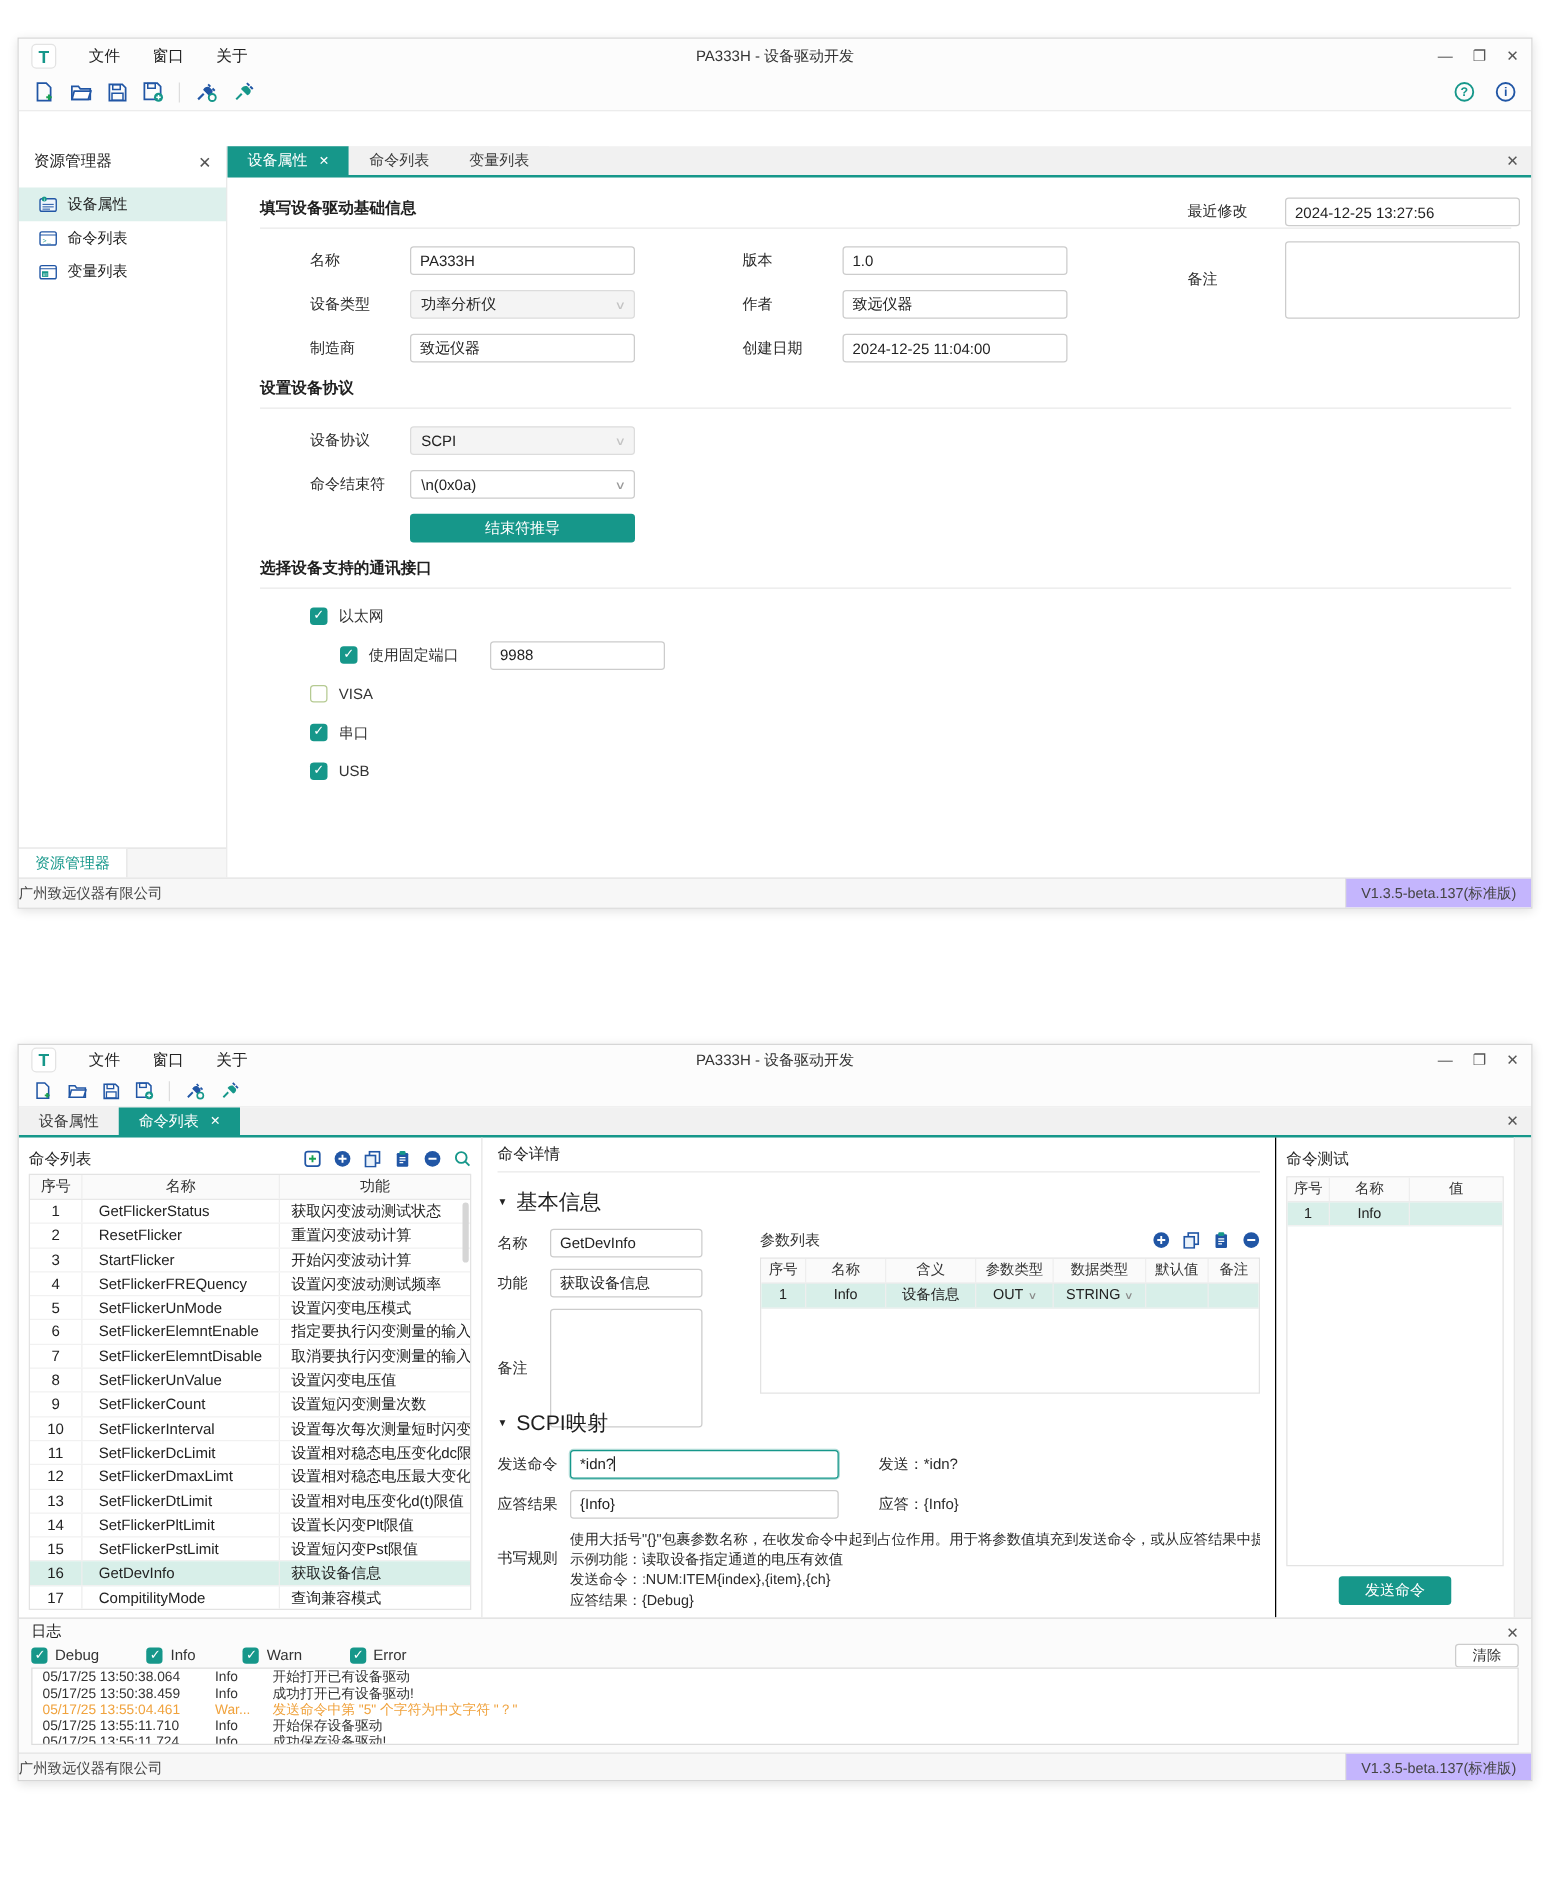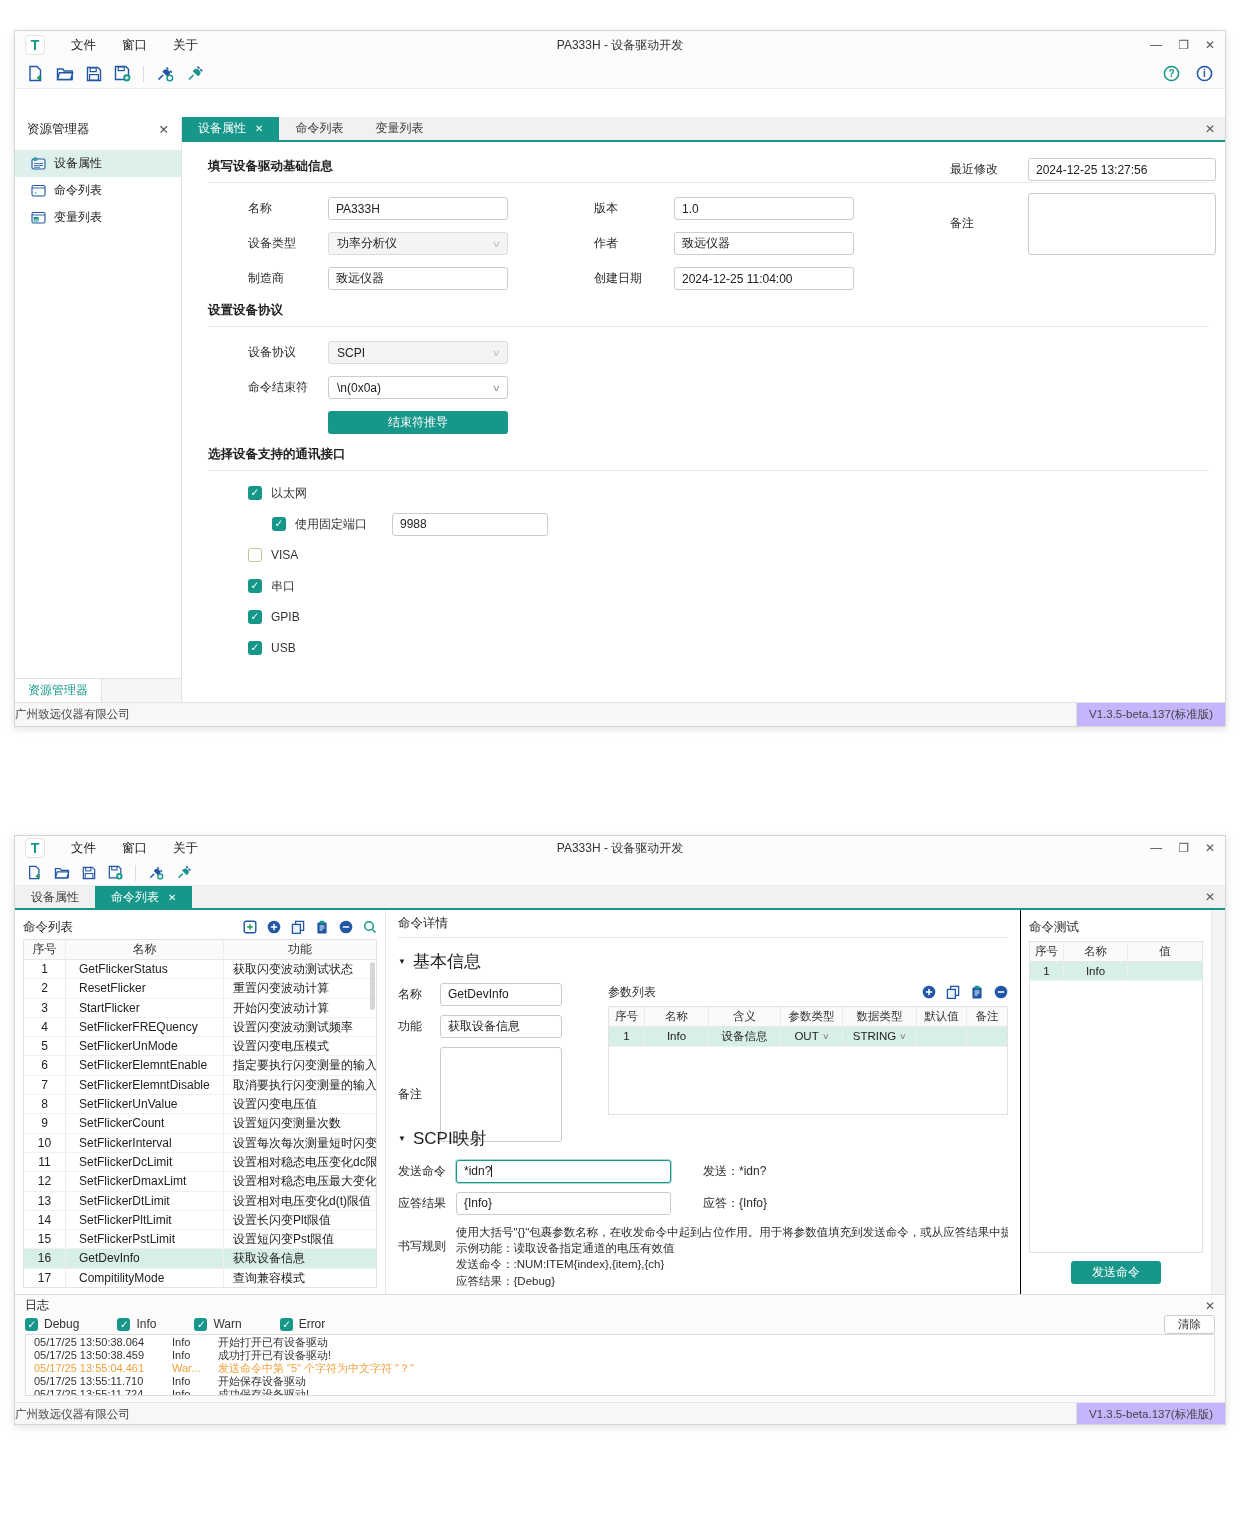--- a/index.html
+++ b/index.html
@@ -57,21 +57,21 @@
   .form-area { flex:1; padding:16px 16px 0 26px; overflow:hidden; }
 
   .section-title { font-weight:bold; font-size:12.5px; color:#1f1f1f; margin-bottom:7px; }
   .hr { height:1px; background:#e9e9e9; margin-bottom:14px; }
   .section { margin-bottom:10px; }
   .frow { display:flex; align-items:center; height:23px; margin-bottom:12px; }
   .flabel { width:80px; margin-left:40px; flex:0 0 auto; color:#2b2b2b; }
   .flabel2 { width:80px; margin-left:86px; flex:0 0 auto; color:#2b2b2b; }
   .tinput { height:23px; border:1px solid #ccc; border-radius:3px; padding:0 7px; font-size:12px; color:#222;
             font-family:"Liberation Sans", sans-serif; background:#fff; outline:none; }
-  .w180 { width:180px; } .w188 { width:188px; } .w132 { width:156px; } .w122 { width:122px; } .w215 { width:215px; }
+  .w180 { width:180px; } .w188 { width:188px; } .w132 { width:140px; } .w122 { width:122px; } .w215 { width:215px; }
   .sel { position:relative; height:23px; border:1px solid #ccc; border-radius:3px; background:#fff;
          display:flex; align-items:center; padding:0 20px 0 8px; color:#222; }
   .sel .chev { position:absolute; right:7px; color:#999; font-size:9px; transform:scaleX(1.4); }
   .sel.disabled { background:#f4f4f4; border-color:#dcdcdc; }
   .sel.disabled .chev { color:#c3c3c3; }
 
   .basic-wrap { position:relative; }
   .col3 { position:absolute; left:742px; top:0; width:276px; }
   .col3 .c3row { display:flex; align-items:center; margin-bottom:12px; }
   .c3label { width:78px; flex:0 0 auto; color:#2b2b2b; }
@@ -386,24 +386,20 @@
             <span>使用固定端口</span>
             <input class="tinput w132 iface-port" value="9988" style="">
           </div>
           <div class="iface-row">
             <span class="cb unchecked"></span>
             <span>VISA</span>
           </div>
           <div class="iface-row">
             <span class="cb checked"></span>
             <span>串口</span>
-          </div>
-          <div class="iface-row">
-            <span class="cb checked"></span>
-            <span>GPIB</span>
           </div>
           <div class="iface-row">
             <span class="cb checked"></span>
             <span>USB</span>
           </div>
         </div>
       </div>
     </div>
   </div>
 

